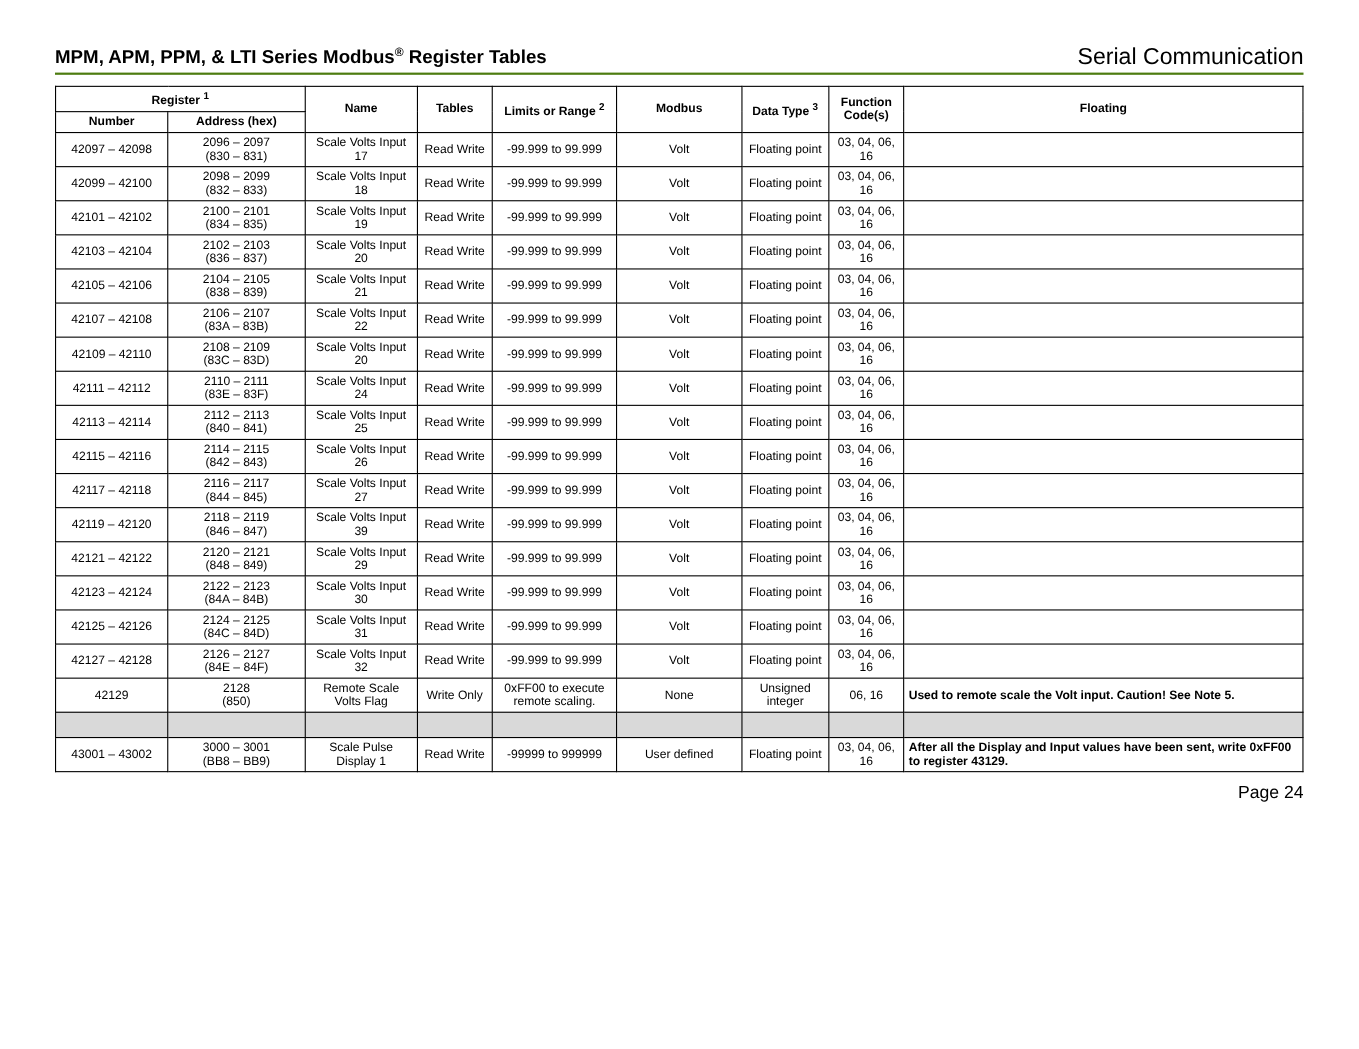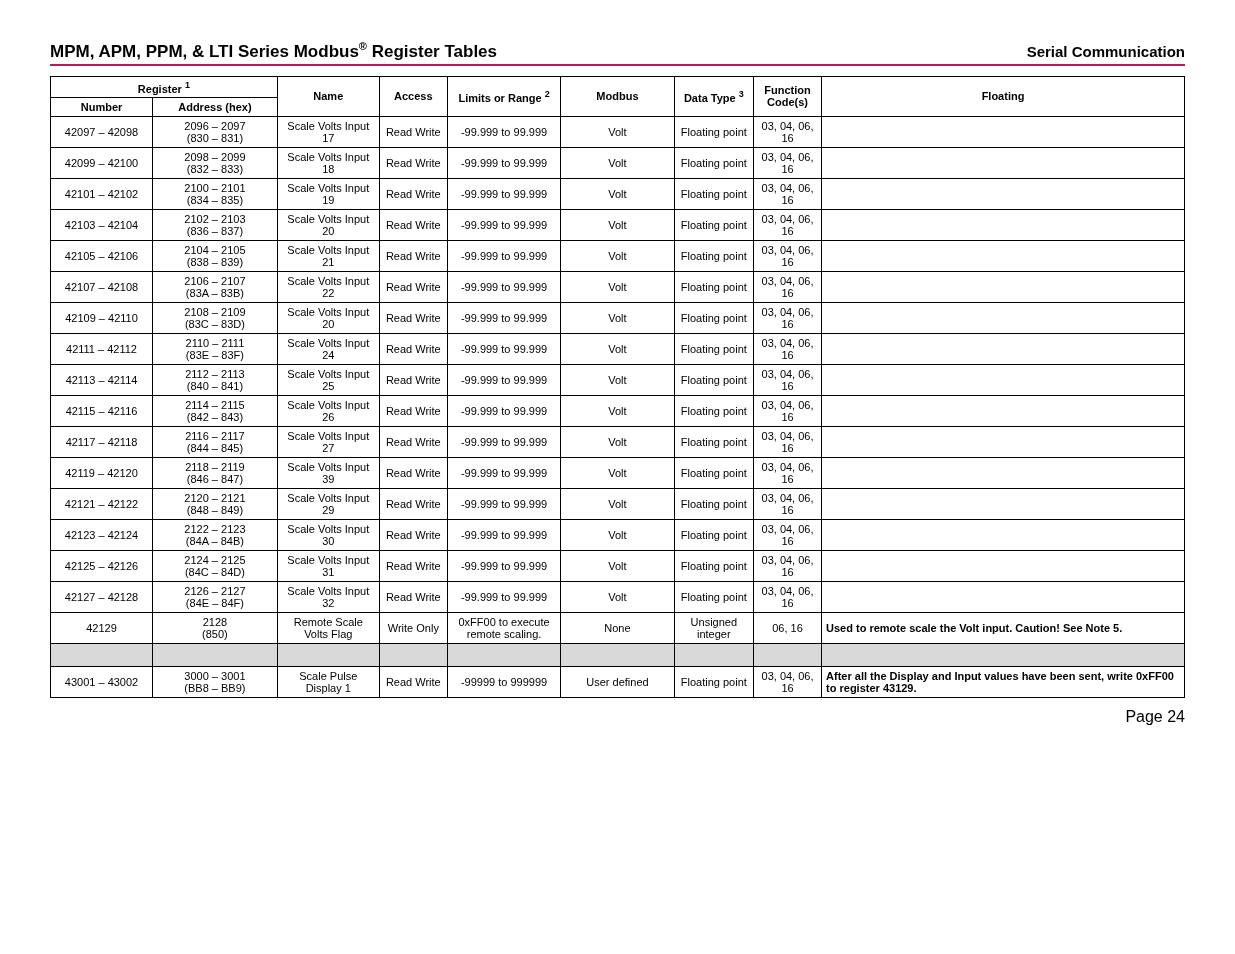--- a/index.html
+++ b/index.html
@@ -7,35 +7,35 @@
     background: #fff;
     color: #000;
     margin: 0;
     padding: 40px 50px;
     font-size: 12px;
   }
   .header {
     display: flex;
     justify-content: space-between;
     align-items: baseline;
-    border-bottom: 2px solid #be185d;
+    border-bottom: 2px solid #4d7c0f;
     padding-bottom: 2px;
     margin-bottom: 10px;
   }
   .header-left {
     font-size: 17px;
     font-weight: bold;
   }
   .header-left sup {
     font-size: 11px;
     vertical-align: super;
   }
   .header-right {
-    font-size: 15px;
-    font-weight: bold;
+    font-size: 21px;
+    font-weight: normal;
   }
   table {
     width: 100%;
     border-collapse: collapse;
     table-layout: fixed;
   }
   th, td {
     border: 1px solid #000;
     padding: 3px 4px;
     vertical-align: middle;
@@ -92,21 +92,21 @@
     <col class="c-limits">
       <col class="c-units">
       <col class="c-type">
       <col class="c-func">
       <col class="c-comm">
   </colgroup>
   <thead>
     <tr>
       <th colspan="2"><span>Register</span> <sup>1</sup></th>
       <th rowspan="2">Name</th>
-      <th rowspan="2">Access</th>
+      <th rowspan="2">Tables</th>
       <th rowspan="2"><span>Limits or Range</span> <sup>2</sup></th>
       <th rowspan="2">Modbus</th>
       <th rowspan="2"><span>Data Type</span> <sup>3</sup></th>
       <th rowspan="2">Function Code(s)</th>
       <th rowspan="2">Floating</th>
     </tr>
     <tr>
       <th>Number</th>
       <th>Address (hex)</th>
     </tr>

